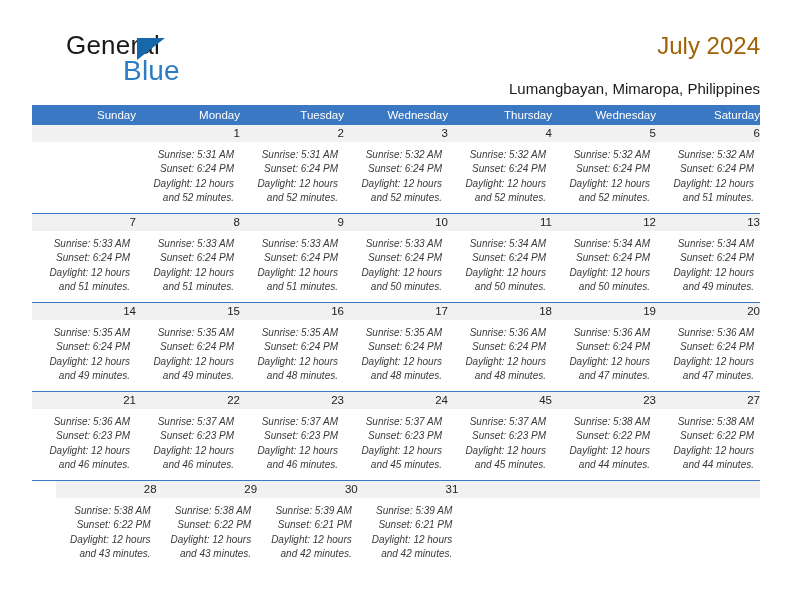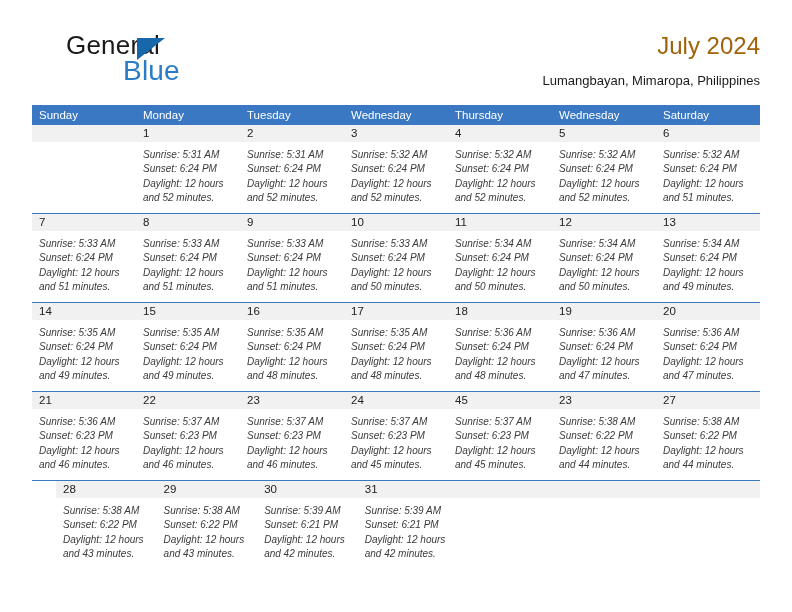--- a/index.html
+++ b/index.html
@@ -71,33 +71,34 @@
     top: 0;
     text-align: right;
   }
   .cal-title {
     font-size: 24px;
     color: #a16207;
     line-height: 36px;
     white-space: nowrap;
   }
   .cal-subtitle {
-    margin-top: 8px;
-    font-size: 13px;
+    margin-top: 16px;
+    font-size: 15px;
     color: #1a1a1a;
     line-height: 18px;
     white-space: nowrap;
   }
 
   
   .calendar {
     position: absolute;
     left: 32px;
     top: 105px;
     width: 728px;
+    text-align: right;
   }
   .dow-row {
     display: flex;
     background: #3b78c3;
     height: 20px;
   }
   .dow {
     flex: 1 1 0;
     color: #ffffff;
     font-size: 11.5px;

